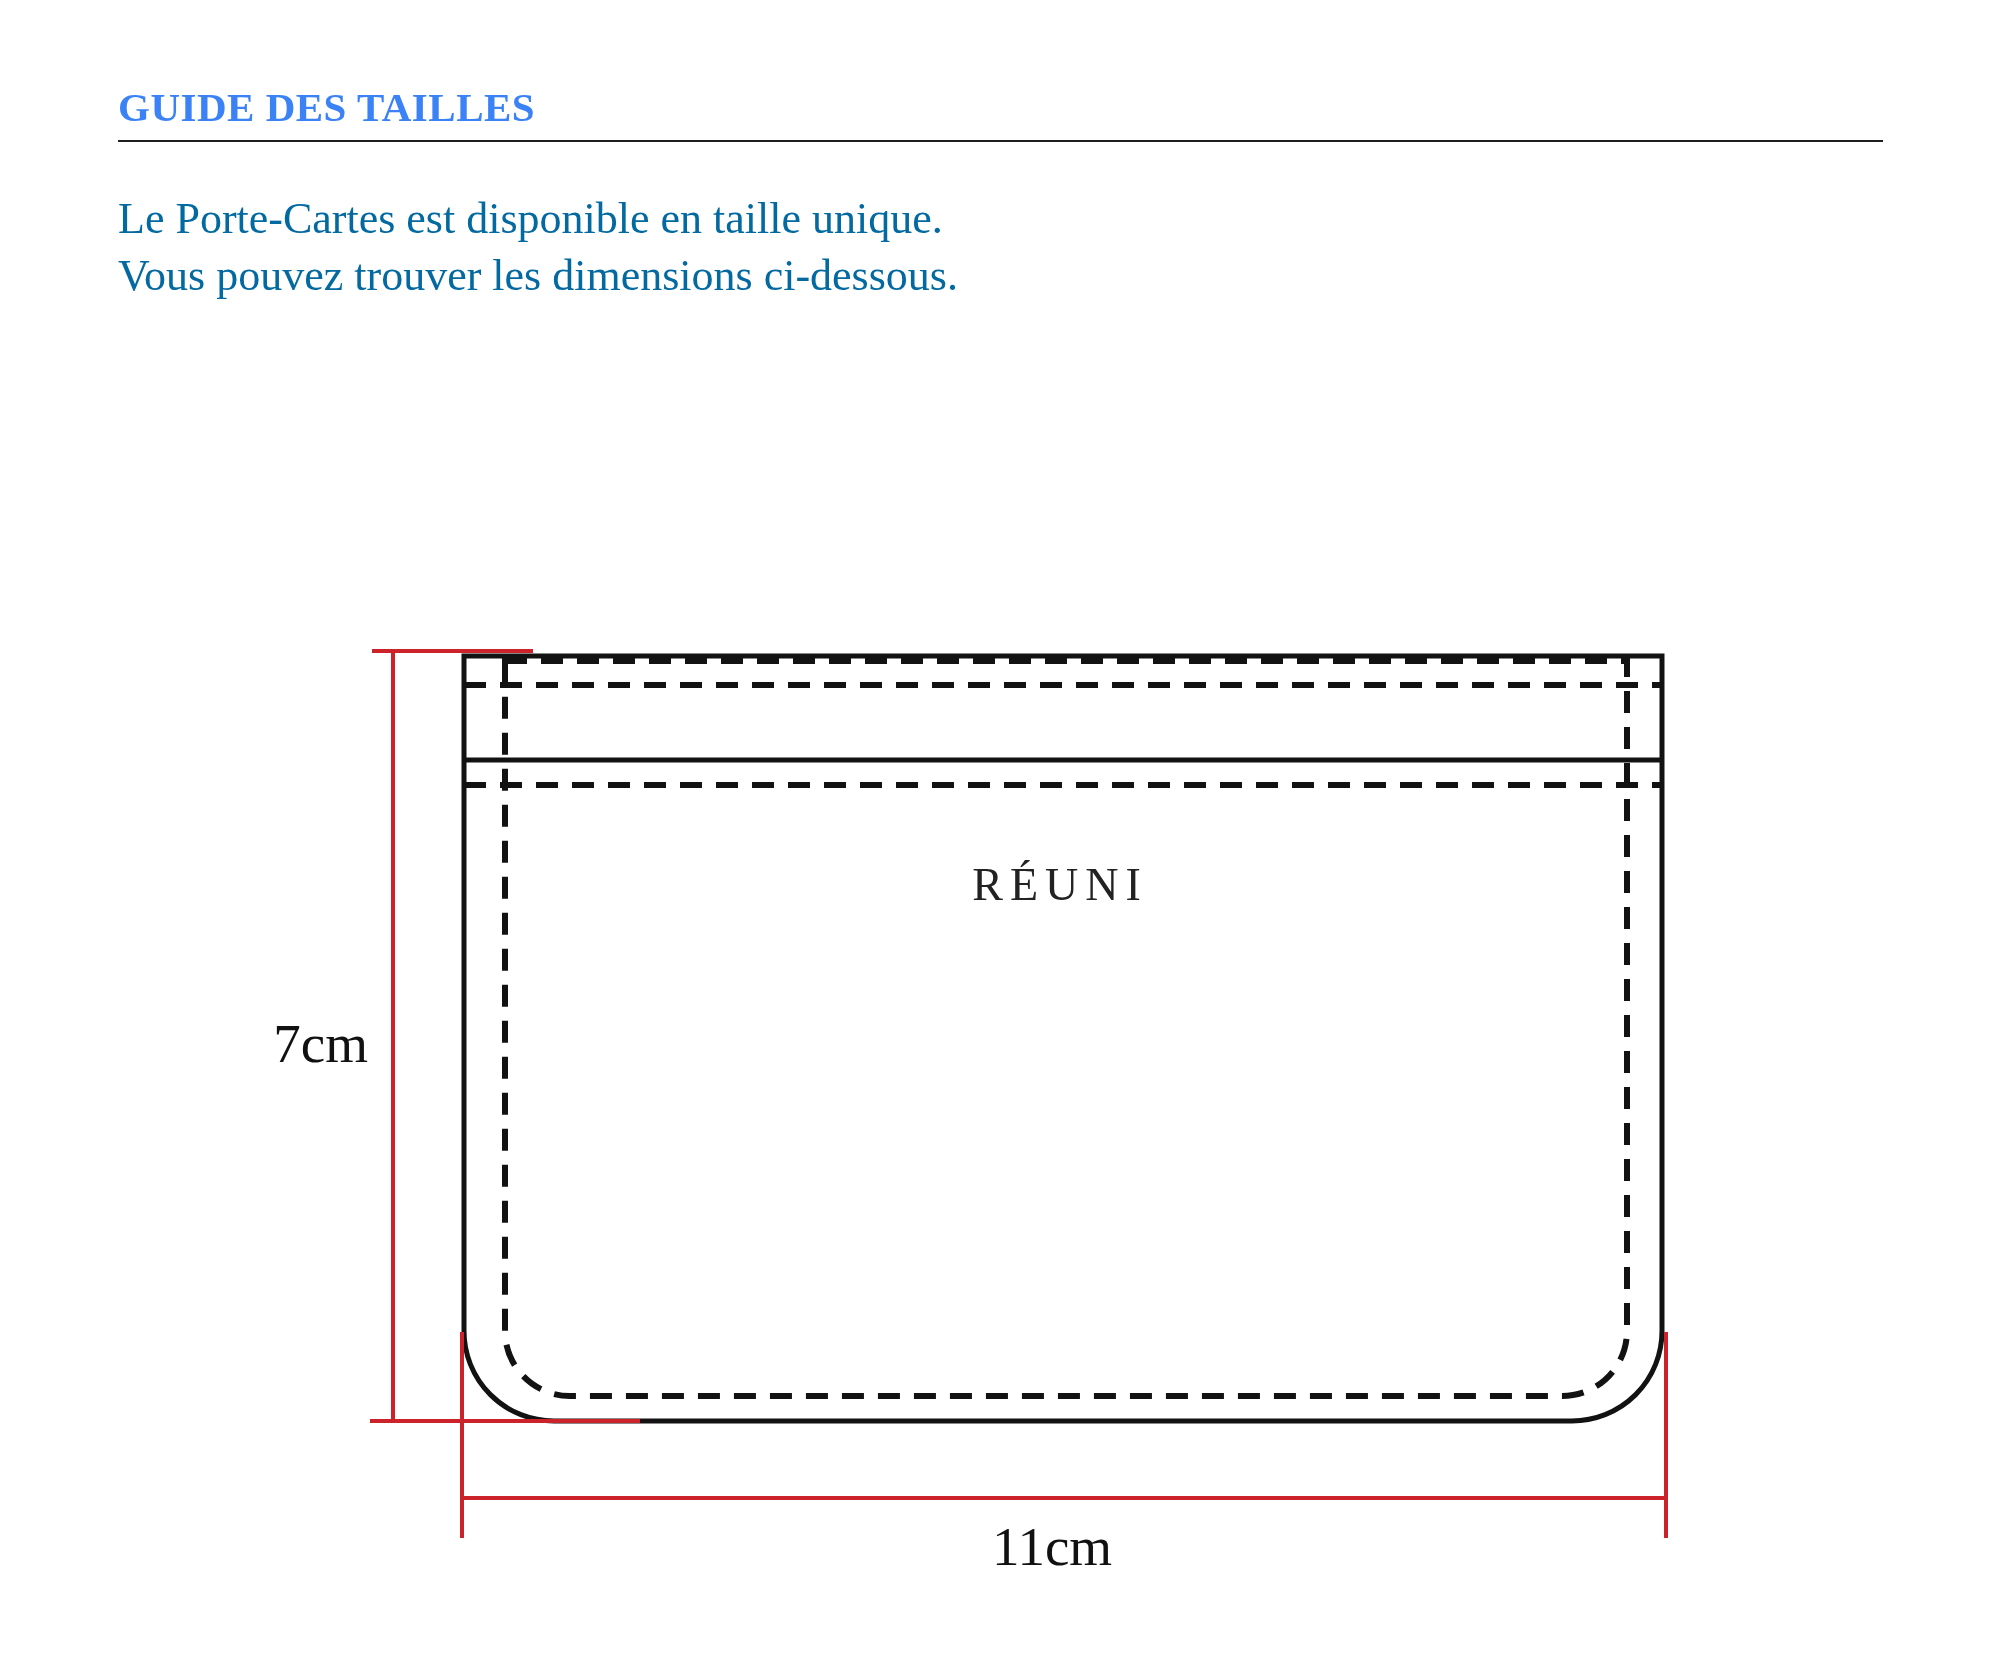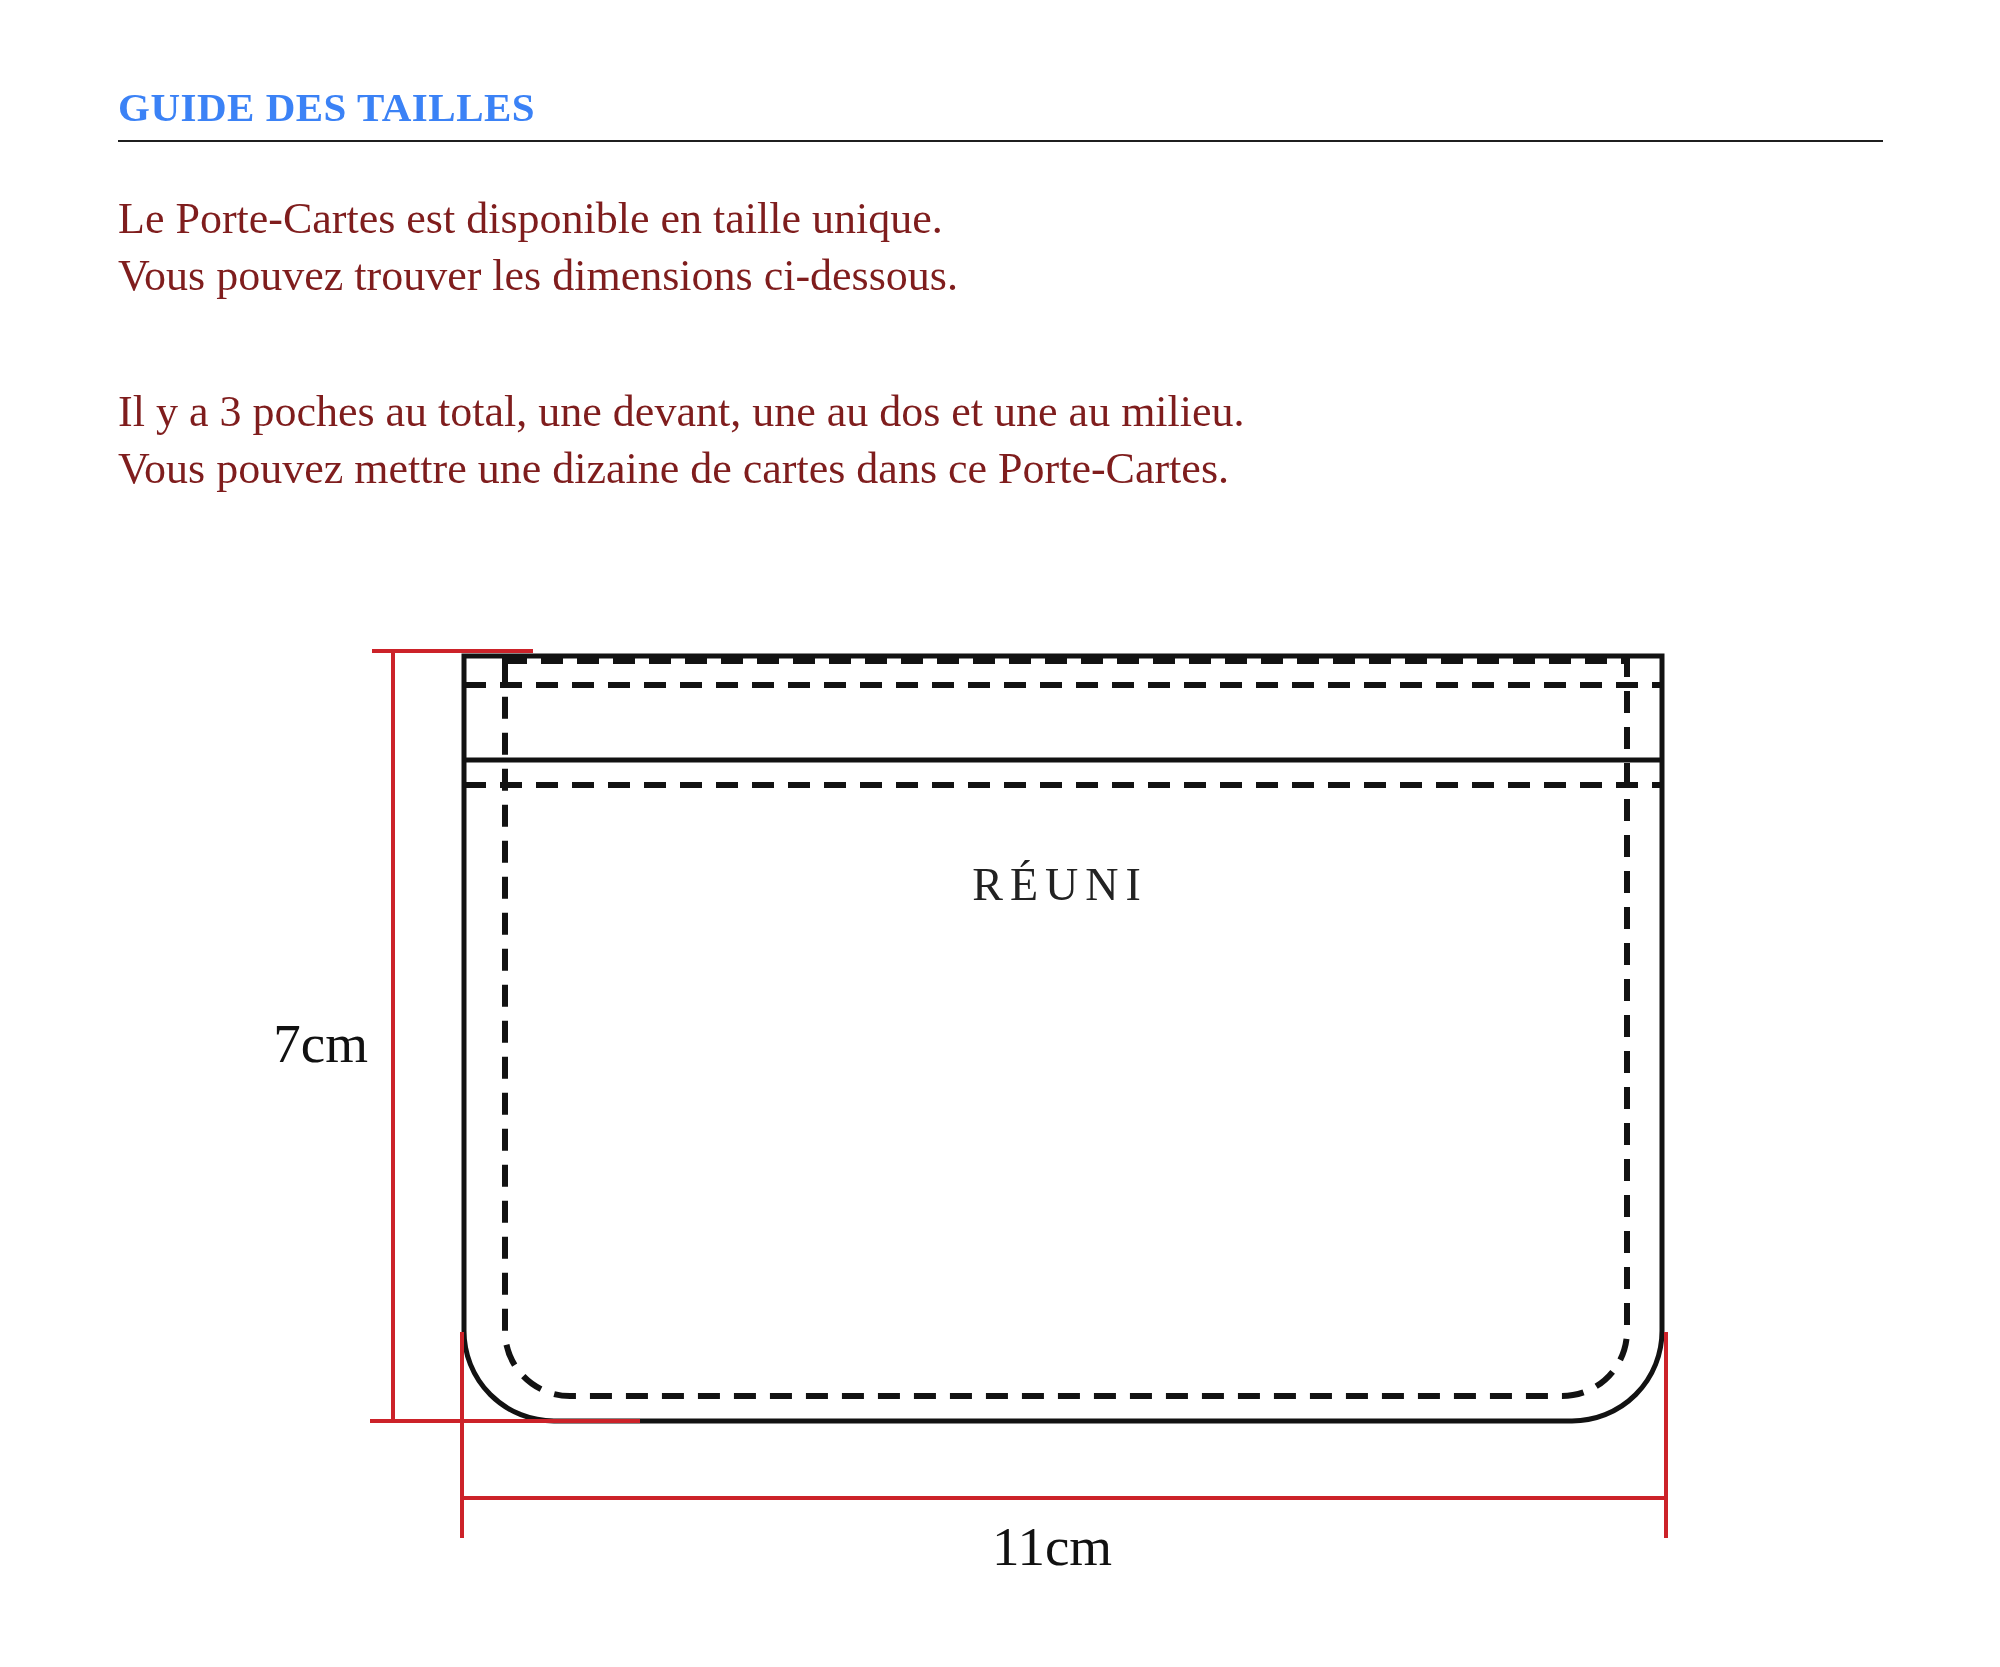--- a/index.html
+++ b/index.html
@@ -39,21 +39,21 @@
     width: 1765px;
     height: 2px;
     background: #1f1f1f;
   }
   .description {
     position: absolute;
     left: 118px;
     top: 190px;
     font-size: 44px;
     line-height: 57px;
-    color: #7f1d1d;
+    color: #0369a1;
   }
   .description p {
     margin: 0 0 79px 0;
   }
   .diagram-svg {
     position: absolute;
     left: 0;
     top: 0;
     width: 2000px;
     height: 1667px;
@@ -98,24 +98,20 @@
 
   <h1 class="page-title">GUIDE DES TAILLES</h1>
 
   <div class="title-underline"></div>
 
   <section class="description">
     <p>
       <span>Le Porte-Cartes est disponible en taille unique.</span><br>
       <span>Vous pouvez trouver les dimensions ci-dessous.</span>
     </p>
-    <p>
-      <span>Il y a 3 poches au total, une devant, une au dos et une au milieu.</span><br>
-      <span>Vous pouvez mettre une dizaine de cartes dans ce Porte-Cartes.</span>
-    </p>
   </section>
 
   <svg class="diagram-svg" viewBox="0 0 2000 1667" xmlns="http://www.w3.org/2000/svg">
 
     <path class="outline" d="M 464 656 L 1662 656 L 1662 1331 A 90 90 0 0 1 1572 1421 L 554 1421 A 90 90 0 0 1 464 1331 Z"></path>
 
     <path class="stitch" d="M 505 661 L 1627 661 L 1627 1331 A 65 65 0 0 1 1562 1396 L 570 1396 A 65 65 0 0 1 505 1331 Z"></path>
 
     <path class="stitch" d="M 464 685 L 1662 685"></path>
 

